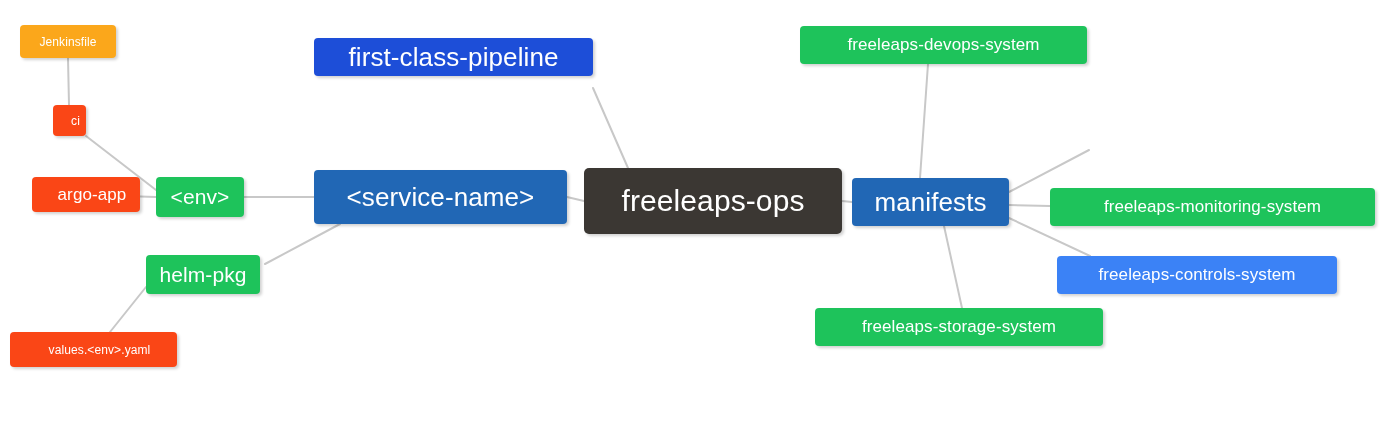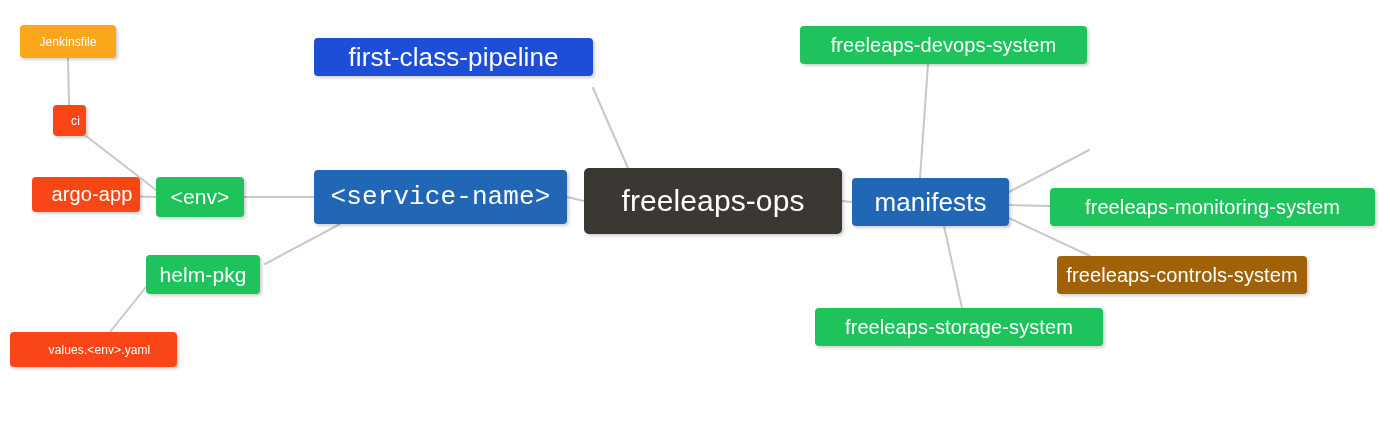--- a/index.html
+++ b/index.html
@@ -56,21 +56,21 @@
     background: #fa4616;
     padding-left: 12px;
   }
   .node.lvl1 {
     font-size: 26px;
   }
   .node.lvl2 {
     font-size: 21px;
   }
   .node.lvl3 {
-    font-size: 20px;
+    font-size: 17px;
   }
   .node.lvl4 {
     font-size: 12px;
   }
 </style>
 </head>
 <body>
 
 <div id="mindmap" style="background: rgb(255, 255, 255);">
   <svg id="edge-layer" viewBox="0 0 1390 421" width="1390" height="421">
@@ -85,21 +85,21 @@
       <line x1="146" y1="287" x2="110" y2="332" stroke="#c8c8c8" stroke-width="2" stroke-linecap="round"></line>
       <line x1="920" y1="178" x2="928" y2="64" stroke="#c8c8c8" stroke-width="2" stroke-linecap="round"></line>
       <line x1="1009" y1="192" x2="1089" y2="150" stroke="#c8c8c8" stroke-width="2" stroke-linecap="round"></line>
       <line x1="1009" y1="205" x2="1050" y2="206" stroke="#c8c8c8" stroke-width="2" stroke-linecap="round"></line>
       <line x1="1009" y1="218" x2="1090" y2="256" stroke="#c8c8c8" stroke-width="2" stroke-linecap="round"></line>
       <line x1="944" y1="226" x2="962" y2="308" stroke="#c8c8c8" stroke-width="2" stroke-linecap="round"></line>
     </svg>
 <div class="node root root" style="left: 584px; top: 168px; width: 258px; height: 66px; background: rgb(59, 55, 51); color: rgb(255, 255, 255);">
       <span>freeleaps-ops</span>
     </div>
-    <div class="node blue lvl1" style="left: 314px; top: 170px; width: 253px; height: 54px; background: rgb(33, 103, 181); color: rgb(255, 255, 255); font-family: Liberation Mono, monospace;">
+    <div class="node blue lvl1" style="left: 314px; top: 170px; width: 253px; height: 54px; background: rgb(33, 103, 181); color: rgb(255, 255, 255);">
       <span>&lt;service-name&gt;</span>
     </div>
     <div class="node blue lvl1" style="left: 852px; top: 178px; width: 157px; height: 48px; background: rgb(33, 103, 181); color: rgb(255, 255, 255);">
       <span>manifests</span>
     </div>
     <div class="node blue lvl1" style="left: 314px; top: 38px; width: 279px; height: 38px; background: #1d4ed8; color: rgb(255, 255, 255);">
       <span>first-class-pipeline</span>
     </div>
     <div class="node green lvl2" style="left: 156px; top: 177px; width: 88px; height: 40px; background: rgb(30, 195, 91); color: rgb(255, 255, 255);">
       <span>&lt;env&gt;</span>
@@ -118,19 +118,19 @@
     </div>
     <div class="node red lvl4" style="left: 10px; top: 332px; width: 167px; height: 35px; background: rgb(250, 70, 22); color: rgb(255, 255, 255);">
       <span>values.&lt;env&gt;.yaml</span>
     </div>
     <div class="node green lvl3" style="left: 800px; top: 26px; width: 287px; height: 38px; background: rgb(30, 195, 91); color: rgb(255, 255, 255);">
       <span>freeleaps-devops-system</span>
     </div>
     <div class="node green lvl3" style="left: 1050px; top: 188px; width: 325px; height: 38px; background: rgb(30, 195, 91); color: rgb(255, 255, 255);">
       <span>freeleaps-monitoring-system</span>
     </div>
-    <div class="node green lvl3" style="left: 1057px; top: 256px; width: 250px; height: 38px; background: #a16207; color: rgb(255, 255, 255);">
+    <div class="node green lvl3" style="left: 1057px; top: 256px; width: 280px; height: 38px; background: #3b82f6; color: rgb(255, 255, 255);">
       <span>freeleaps-controls-system</span>
     </div>
     <div class="node green lvl3" style="left: 815px; top: 308px; width: 288px; height: 38px; background: rgb(30, 195, 91); color: rgb(255, 255, 255);">
       <span>freeleaps-storage-system</span>
     </div>
   </div>
 
 </body></html>

